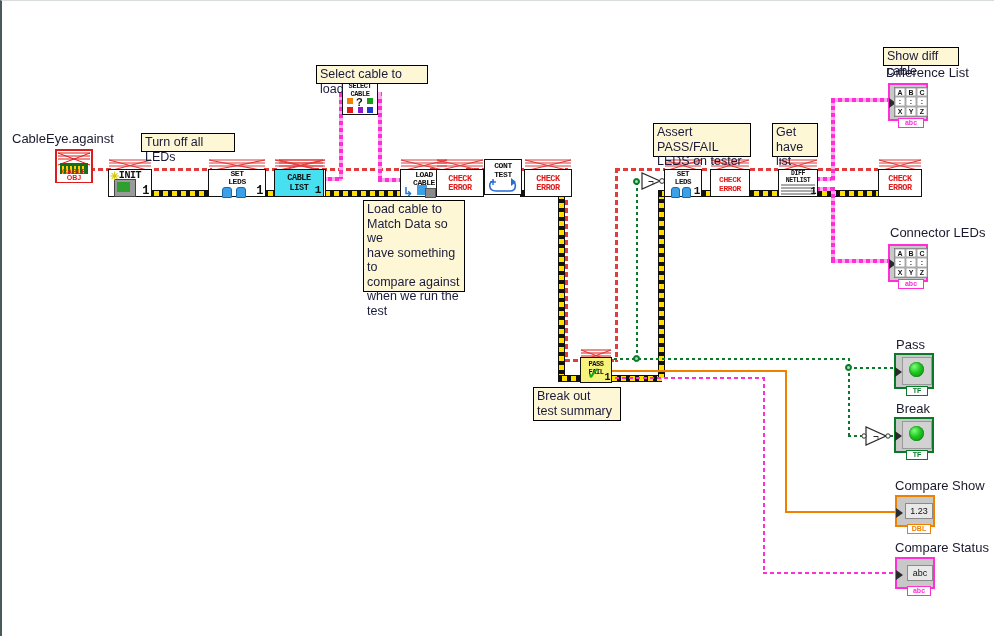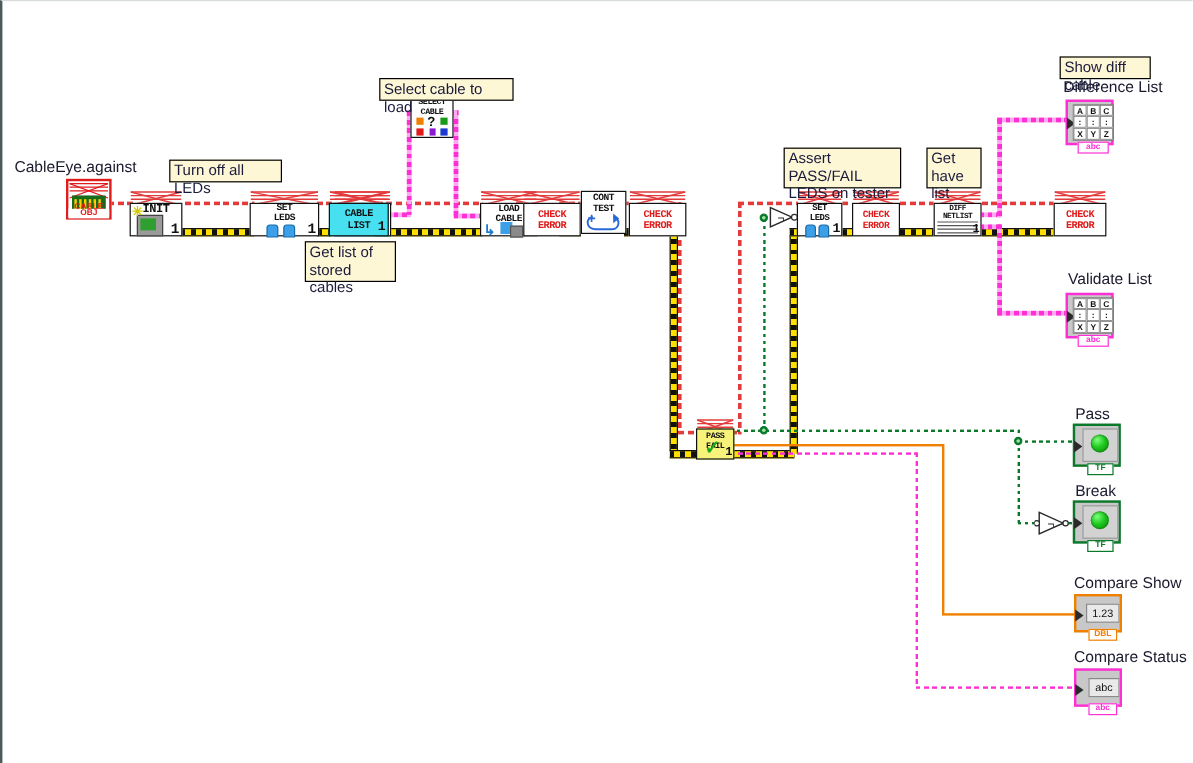--- a/index.html
+++ b/index.html
@@ -567,21 +567,21 @@
           <text x="6" y="27" text-anchor="middle">X</text>
         <rect x="12" y="20" width="10" height="9" fill="#fff" stroke="#777" stroke-width="0.6"></rect>
           <text x="17" y="27" text-anchor="middle">Y</text>
         <rect x="23" y="20" width="10" height="9" fill="#fff" stroke="#777" stroke-width="0.6"></rect>
           <text x="28" y="27" text-anchor="middle">Z</text>
       </g>
     </svg>
     <div class="tag" style="left:8px;bottom:-9px;width:24px;color:#ff2fd6;background:#fff;border:1px solid #ff2fd6;">abc</div>
   </div>
 
-  <div class="freelabel" style="left:888px; top:224px;">Validate List</div>
+  <div class="freelabel" style="left:888px; top:224px;">Connector LEDs</div>
   <div class="term" style="left:886px; top:243px; width:40px; height:38px;border:2px solid #ff2fd6;background:#c8c8c8;">
     <div class="arrowin" style="left:-1px; top:13px;"></div>
     <svg width="34" height="30" style="position:absolute;left:4px;top:2px;">
       <rect x="0" y="0" width="34" height="30" fill="#dcdcdc" stroke="#555" stroke-width="1"></rect>
       <g font-family="Liberation Sans" font-size="7" font-weight="bold" fill="#111">
         <rect x="1" y="1" width="10" height="8" fill="#fff" stroke="#777" stroke-width="0.6"></rect>
           <text x="6" y="8" text-anchor="middle">A</text>
         <rect x="12" y="1" width="10" height="8" fill="#fff" stroke="#777" stroke-width="0.6"></rect>
           <text x="17" y="8" text-anchor="middle">B</text>
         <rect x="23" y="1" width="10" height="8" fill="#fff" stroke="#777" stroke-width="0.6"></rect>
@@ -640,26 +640,32 @@
   <div class="term" style="left:893px; top:556px; width:40px; height:32px;border:2px solid #ff2fd6;background:#c8c8c8;">
     <div class="arrowin" style="left:-1px; top:11px;"></div>
     <div style="position:absolute;left:10px;top:6px;width:24px;height:14px;background:#e9e9e9;border:1px solid #8a8a8a;
                 font-size:9px;line-height:14px;text-align:center;color:#111;font-family:'Liberation Sans',sans-serif;">abc</div>
     <div class="tag" style="left:10px;bottom:-9px;width:22px;color:#ff2fd6;background:#fff;border:1px solid #ff2fd6;">abc</div>
   </div>
 
   <div class="comment" style="left:139px; top:132px; width:94px; height:19px;">Turn off all LEDs</div>
 
 
-  <div class="comment" style="left:252px; top:200px; width:76px; height:34px; white-space:pre-line;">Get list of
-stored cables</div>
 
   <div class="comment" style="left:314px; top:64px; width:112px; height:19px;">Select cable to load</div>
 
-
+  <div class="comment" style="left:361px; top:199px; width:102px; height:92px; white-space:pre-line;">Load cable to
+Match Data so we
+have something to
+compare against
+when we run the
+test</div>
+
+  <div class="comment" style="left:531px; top:386px; width:88px; height:34px; white-space:pre-line;">Break out
+test summary</div>
 
   <div class="comment" style="left:651px; top:122px; width:98px; height:34px; white-space:pre-line;">Assert PASS/FAIL
 LEDS on tester</div>
 
   <div class="comment" style="left:770px; top:122px; width:46px; height:34px; white-space:pre-line;">Get have
 list</div>
 
   <div class="comment" style="left:881px; top:46px; width:76px; height:19px;">Show diff cable</div>
 
 

